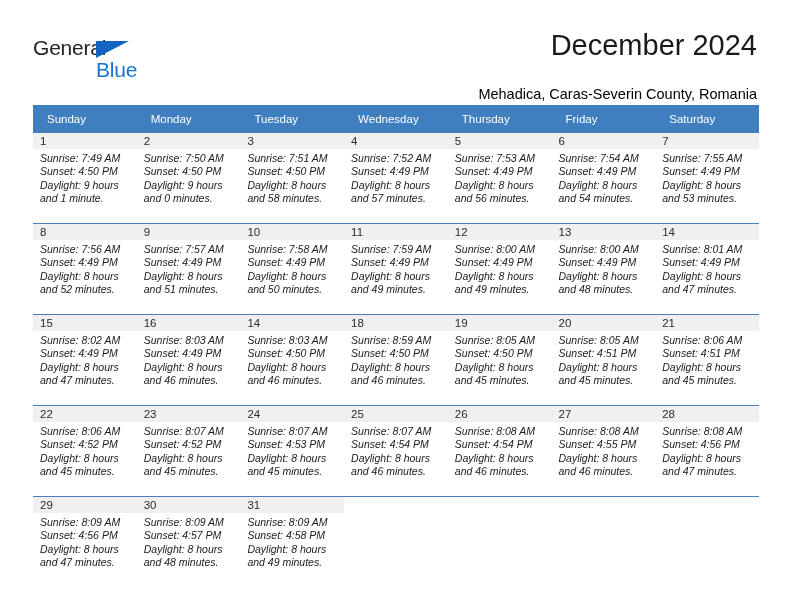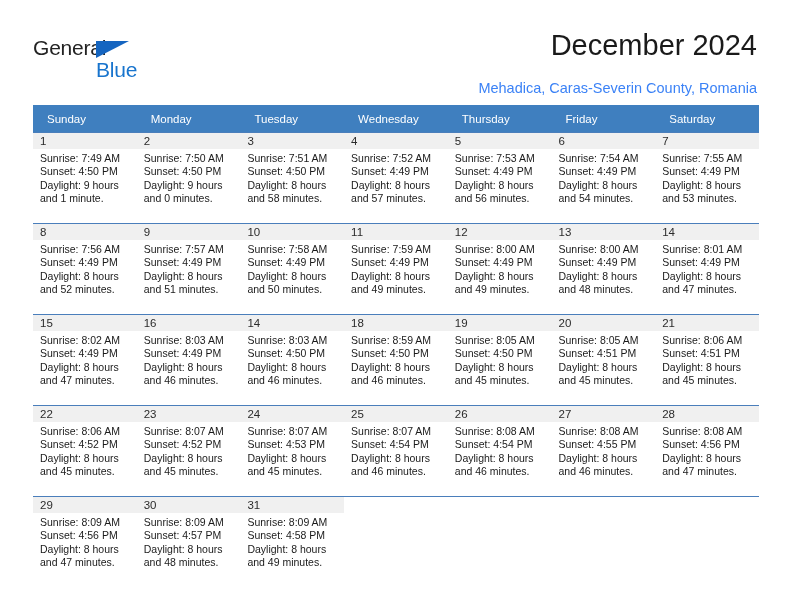--- a/index.html
+++ b/index.html
@@ -73,23 +73,23 @@
   }
   .cal-title {
     font-size: 29px;
     color: #1a1a1a;
     line-height: 34px;
     white-space: nowrap;
     text-align: right;
   }
   .cal-subtitle {
     font-size: 14.5px;
-    color: #3b82f6;
+    color: #000000;
     line-height: 20px;
-    margin-top: 16px;
+    margin-top: 22px;
     white-space: nowrap;
   }
 
   
   .calendar {
     position: absolute;
     left: 33px;
     top: 105px;
     width: 726px;
     border-collapse: collapse;
@@ -129,20 +129,21 @@
     line-height: 15px;
   }
   .daycell.empty .daynum-band {
     background: transparent;
   }
   .daylines {
     padding: 3px 4px 0 7px;
     font-size: 10.5px;
     line-height: 13.4px;
     color: #1a1a1a;
+    font-style: italic;
   }
   .daylines div {
     white-space: nowrap;
   }
 </style>
 </head>
 <body>
 
 <div class="page">
 

